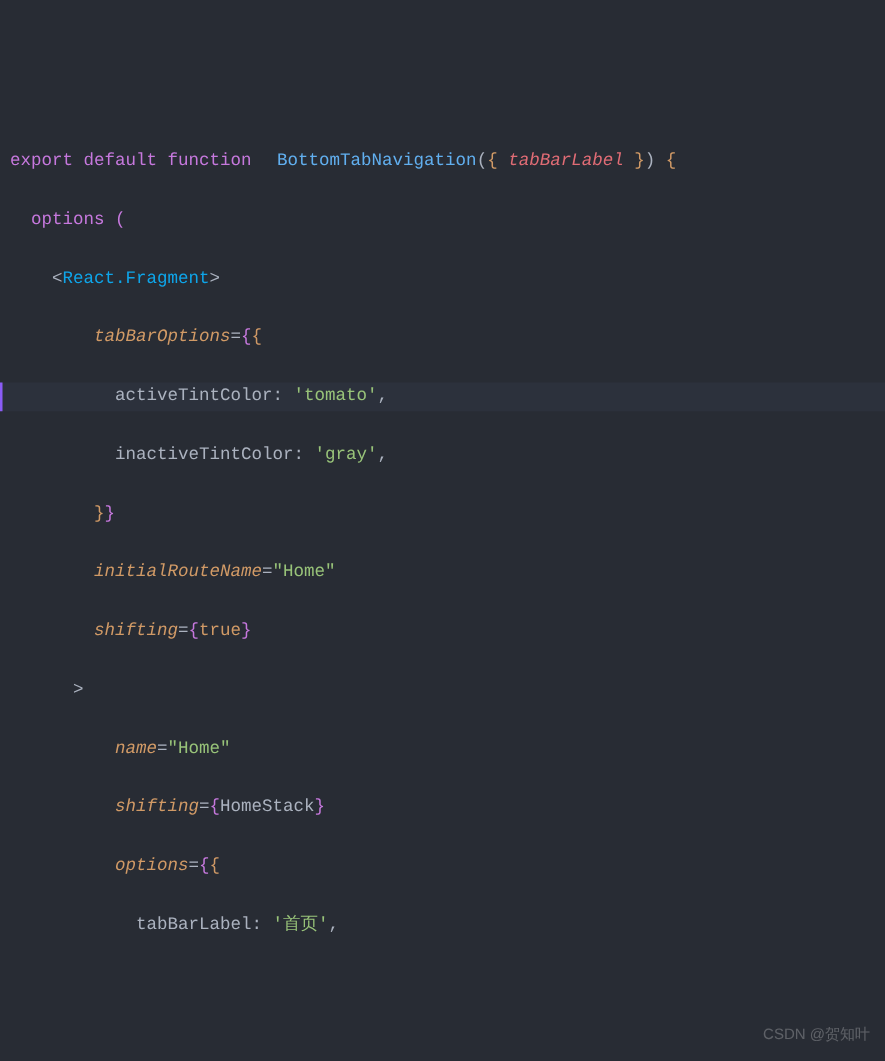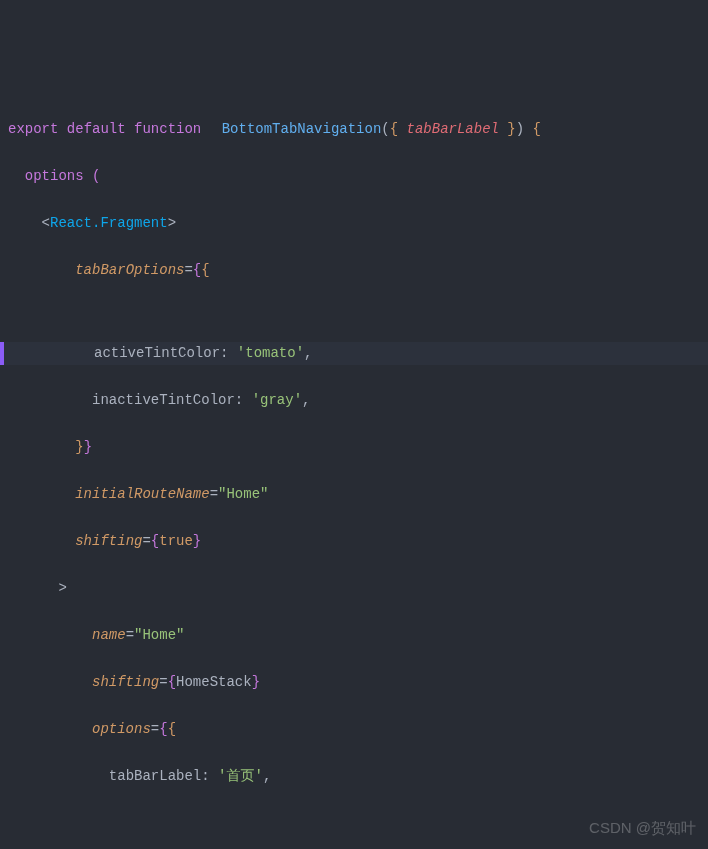--- a/index.html
+++ b/index.html
@@ -18,43 +18,42 @@
   .code-container {
     padding: 0;
   }
   .line {
     display: block;
     padding-left: 8px;
     height: 23.5px;
   }
   .line.hl {
     background: #2c313c;
-    border-left: 4px solid #8b5cf6;
+    border-left: 2px solid #8b5cf6;
     padding-left: 6px;
-    margin-top: 36px;
   }
   
   .kw    { color: #c678dd; }            
   .fn    { color: #61afef; padding-left: 12px; }            
   .param { color: #e06c75; font-style: italic; } 
   .punct { color: #abb2bf; }
   .jbr   { color: #c678dd; }            
   .ybr   { color: #d19a66; }            
   .tag   { color: #0ea5e9; }            
   .attr  { color: #d19a66; font-style: italic; } 
   .str   { color: #98c379; }            
   .prop  { color: #abb2bf; }            
   .angle { color: #abb2bf; }            
   .eq    { color: #abb2bf; }
   .watermark {
     position: absolute;
     right: 12px;
     bottom: 10px;
     color: rgba(255,255,255,0.25);
-    font-size: 15px;
+    font-size: 12px;
     font-family: sans-serif;
   }
 </style>
 </head>
 <body>
 
 
 
 <div class="code-container">
 <span class="line"><span class="kw">export</span> <span class="kw">default</span> <span class="kw">function</span> <span class="fn">BottomTabNavigation</span><span class="punct">(</span><span class="ybr">{</span> <span class="param">tabBarLabel</span> <span class="ybr">}</span><span class="punct">)</span> <span class="ybr">{</span></span>

